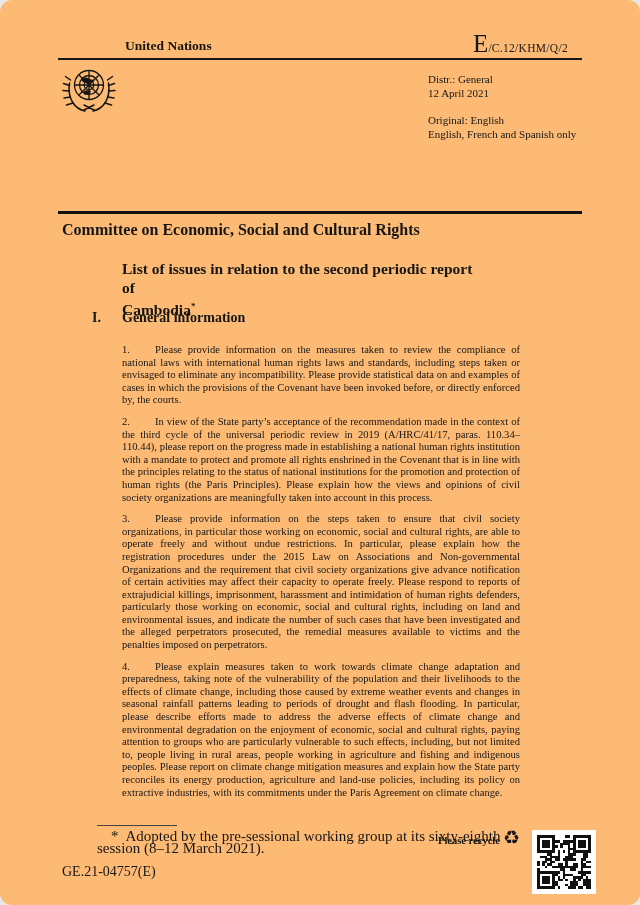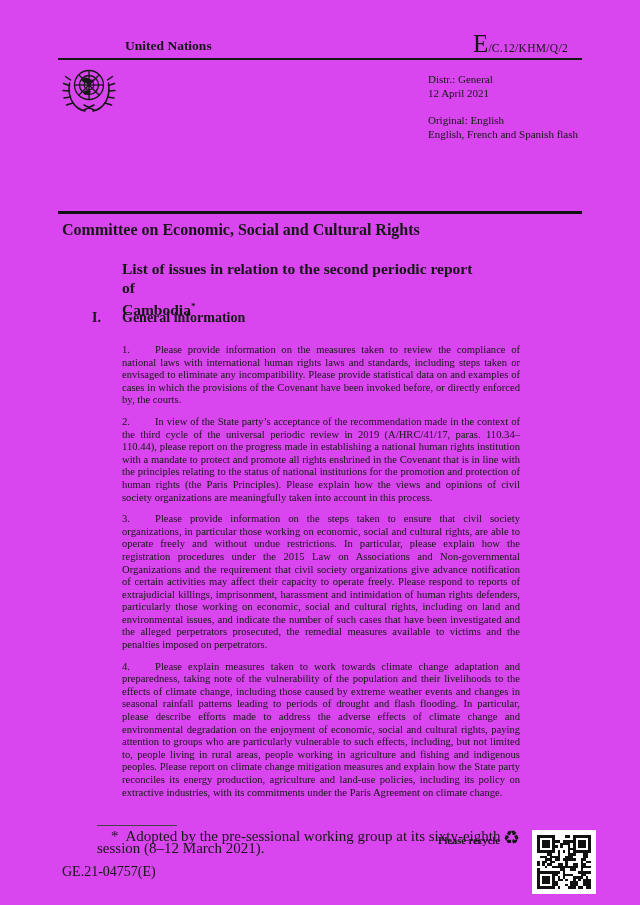--- a/index.html
+++ b/index.html
@@ -1,19 +1,19 @@
 <!DOCTYPE html>
 <html><head>
 <meta charset="utf-8">
 <style>
   html,body{margin:0;padding:0;background:#e8e8e8;}
   .page{
-    position:relative;width:640px;height:905px;background:#d946ef;
+    position:relative;width:640px;height:905px;background:#fdba74;
     font-family:"Liberation Serif","DejaVu Serif",serif;color:#161616;
-    overflow:hidden;margin:0 auto;
+    overflow:hidden;margin:0 auto;border-radius:12px;
   }
   
   .un-name{position:absolute;left:125px;top:38px;font-size:13.5px;font-weight:bold;}
   .doc-symbol{position:absolute;right:72px;top:30px;white-space:nowrap;}
   .doc-symbol .big-e{font-size:25px;font-weight:400;}
   .doc-symbol .suffix{font-size:11.5px;letter-spacing:.3px;}
   .rule-thin{position:absolute;left:58px;top:58px;width:524px;height:2px;background:#161616;}
   .emblem{position:absolute;left:60px;top:64px;}
   .council-title{position:absolute;left:127px;top:64px;font-size:21px;font-weight:bold;letter-spacing:.2px;}
   .distr-block{position:absolute;left:428px;top:72px;font-size:11px;line-height:14px;}
@@ -81,21 +81,21 @@
       </g>
     </svg>
   </div>
 
 
   <div class="distr-block">
     <div>Distr.: General</div>
     <div>12 April 2021</div>
     <div class="gap"></div>
     <div>Original: English</div>
-    <div>English, French and Spanish flash</div>
+    <div>English, French and Spanish only</div>
   </div>
 
   <div class="rule-thick"></div>
 
   <div class="committee">Committee on Economic, Social and Cultural Rights</div>
 
   <div class="doc-title">
     <span>List of issues in relation to the second periodic report of</span><br>
     <span>Cambodia</span><sup>*</sup>
   </div>

